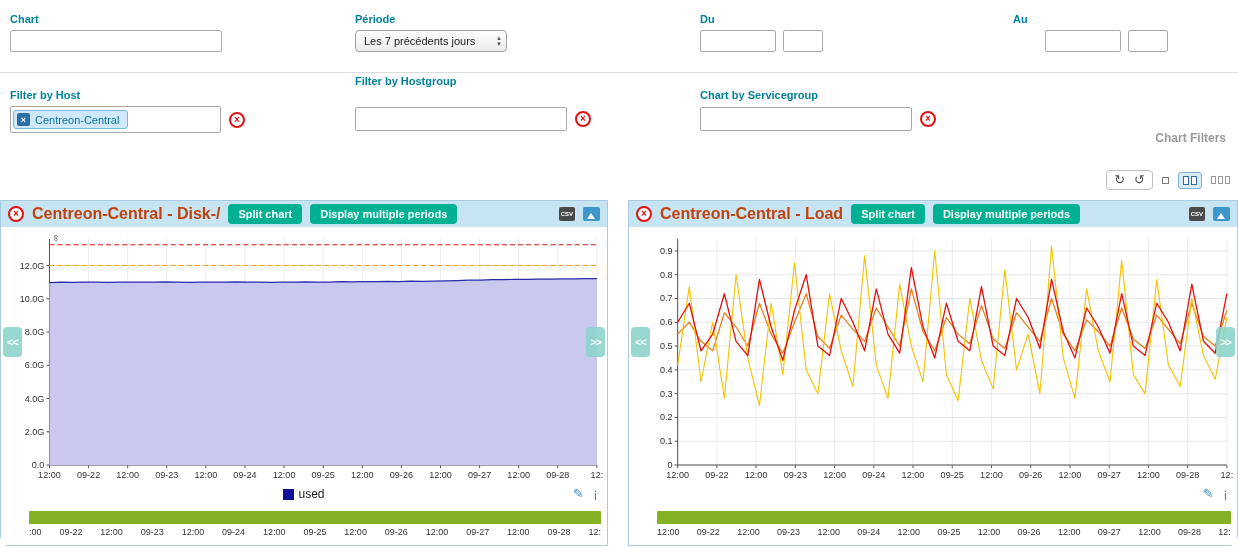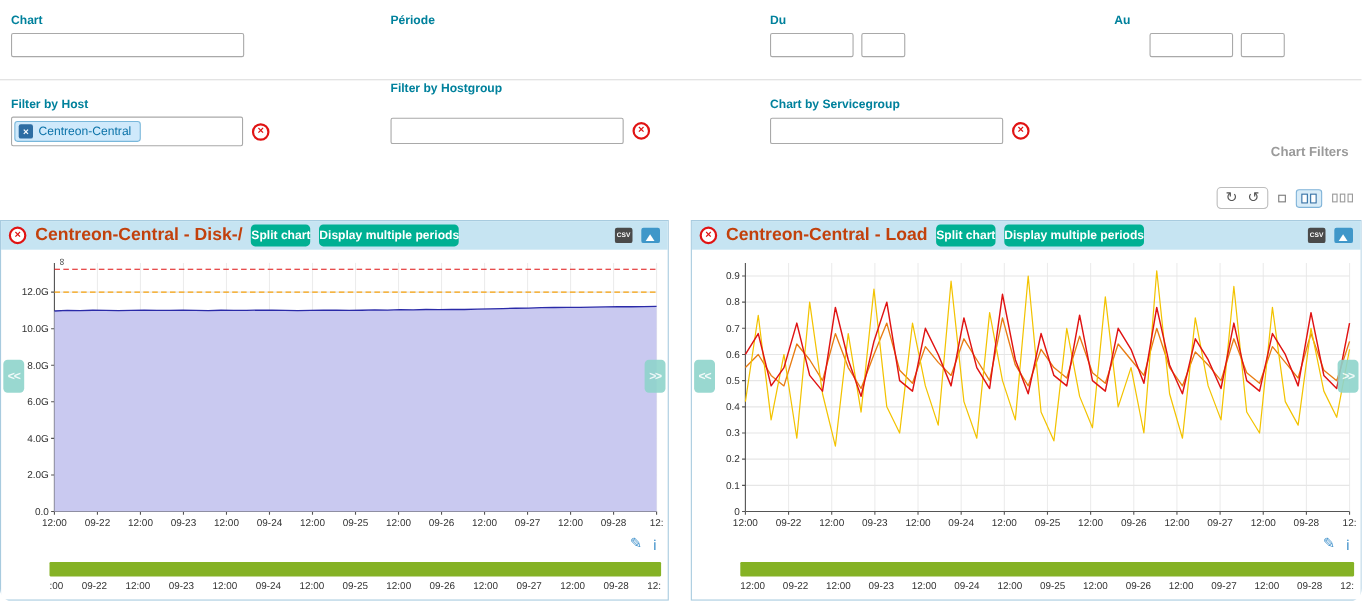--- a/index.html
+++ b/index.html
@@ -24,53 +24,60 @@
   .refresh-box { border: 1px solid #bdbdbd; border-radius: 4px; padding: 2px 7px; display: flex; gap: 9px; color: #555; font-size: 13px; line-height: 1.1; }
   .vs-single { width: 7px; height: 7px; border: 1px solid #7a7a7a; background: #fff; }
   .vs-two { display: flex; gap: 2px; padding: 3px 4px; border: 1px solid #7fb3d8; background: #d8ecf8; border-radius: 3px; }
   .vs-two i { display: block; width: 6px; height: 9px; border: 1px solid #2d6da3; background: #fff; }
   .vs-three { display: flex; gap: 2px; }
   .vs-three i { display: block; width: 5px; height: 8px; border: 1px solid #9a9a9a; background: #fff; }
 
   .panel { position: absolute; top: 200px; height: 346px; background: #fff; border: 1px solid #a8cbdf; }
   .panel-header { height: 26px; background: #c6e4f2; display: flex; align-items: center; gap: 8px; padding: 0 7px; }
   .panel-title { font-size: 16px; font-weight: bold; color: #c2410c; white-space: nowrap; }
-  .teal-btn { background: #00b093; border: none; border-radius: 4px; color: #fff; font-weight: bold; font-size: 11px; padding: 4px 0; font-family: "Liberation Sans", sans-serif; white-space: nowrap; }
+  .teal-btn { background: #00b093; border: none; border-radius: 4px; color: #fff; font-weight: bold; font-size: 11px; padding: 4px 10px; font-family: "Liberation Sans", sans-serif; white-space: nowrap; }
   .spacer { flex: 1; }
   .csv-icon { background: #4a4a4a; color: #fff; font-size: 6px; font-weight: bold; border-radius: 2px; padding: 4px 2px; line-height: 1; }
   .img-icon { width: 17px; height: 14px; background: #3f97c9; border-radius: 2px; position: relative; display: inline-block; }
   .img-icon .tri { position: absolute; bottom: 2px; left: 4px; width: 0; height: 0; border-left: 4px solid transparent; border-right: 4px solid transparent; border-bottom: 6px solid #fff; }
 
   .chart-wrap { position: relative; margin-top: 4px; }
   .chart-wrap svg { display: block; width: 100%; height: 252px; }
   svg text { font-family: "Liberation Sans", sans-serif; }
   .inf { position: absolute; left: 52px; top: 2px; font-size: 9px; color: #333; transform: rotate(90deg); }
   .nav { position: absolute; top: 38%; background: #8fd4cc; color: #f2fbf9; font-weight: bold; padding: 9px 4px; border-radius: 4px; font-size: 11px; opacity: .9; letter-spacing: -1px; }
   .nav.prev { left: 2px; }
   .nav.next { right: 2px; }
 
   .legend-row { position: relative; height: 22px; display: flex; align-items: center; }
   .legend { display: flex; gap: 16px; justify-content: center; flex: 1; font-size: 12px; color: #222; }
   .legend .item { display: inline-flex; align-items: center; gap: 4px; }
   .legend .sq { width: 11px; height: 11px; display: inline-block; }
   .mini-icons { position: absolute; right: 10px; top: 3px; display: flex; gap: 10px; color: #3b8ec9; font-size: 13px; }
 
-  .timeline { margin: 6px 6px 0 44px; }
+  .timeline { margin: 6px 6px 0 28px; }
   .tl-bar { height: 13px; background: #85b225; border-radius: 1px; }
   .tl-labels { display: flex; justify-content: space-between; font-size: 9px; color: #333; margin-top: 3px; }
 </style>
 </head>
 <body>
 
 <div class="page">
 
   <span class="f-label" style="left:10px;top:13px">Chart</span>
   <input class="t-input" style="left: 10px; top: 30px; width: 212px;">
 
   <span class="f-label" style="left:355px;top:13px">Période</span>
+  <div class="select-box" style="left:355px;top:30px;width:152px">
+    <span class="val">Les 7 précédents jours</span>
+    <span class="spin">
+        <span>▲</span>
+        <span>▼</span>
+      </span>
+  </div>
 
   <span class="f-label" style="left:700px;top:13px">Du</span>
   <input class="t-input" style="left: 700px; top: 30px; width: 76px;">
   <input class="t-input" style="left: 783px; top: 30px; width: 40px;">
 
   <span class="f-label" style="left:1013px;top:13px">Au</span>
   <input class="t-input" style="left: 1045px; top: 30px; width: 76px;">
   <input class="t-input" style="left: 1128px; top: 30px; width: 40px;">
 
   <hr class="divider">
@@ -196,20 +203,26 @@
           <line x1="48" y1="234" x2="590" y2="234" stroke="#555" stroke-width="1"></line>
           <path d="M48,234 L48,51.70441176470588 L59.53191489361702,51.205882352941174 L71.06382978723404,51.37205882352941 L82.59574468085106,51.03970588235294 L94.12765957446808,51.205882352941174 L105.65957446808511,51.37205882352941 L117.19148936170212,51.205882352941174 L128.72340425531917,51.03970588235294 L140.25531914893617,51.205882352941174 L151.7872340425532,51.205882352941174 L163.31914893617022,50.87352941176471 L174.85106382978722,51.205882352941174 L186.38297872340425,51.37205882352941 L197.91489361702128,51.03970588235294 L209.4468085106383,51.205882352941174 L220.9787234042553,51.205882352941174 L232.51063829787233,50.87352941176471 L244.04255319148936,51.03970588235294 L255.5744680851064,51.205882352941174 L267.10638297872345,51.37205882352941 L278.63829787234044,51.205882352941174 L290.17021276595744,51.03970588235294 L301.70212765957444,50.87352941176471 L313.2340425531915,51.205882352941174 L324.7659574468085,51.03970588235294 L336.29787234042556,50.70735294117647 L347.82978723404256,50.87352941176471 L359.36170212765956,50.54117647058823 L370.8936170212766,50.70735294117647 L382.4255319148936,50.37499999999997 L393.9574468085106,50.54117647058823 L405.48936170212767,50.20882352941174 L417.02127659574467,50.37499999999997 L428.5531914893617,50.04264705882353 L440.0851063829787,49.87647058823529 L451.6170212765957,49.544117647058826 L463.1489361702128,49.21176470588236 L474.6808510638298,49.0455882352941 L486.21276595744683,48.71323529411763 L497.74468085106383,48.54705882352939 L509.27659574468083,48.380882352941185 L520.8085106382979,48.380882352941185 L532.3404255319149,48.21470588235295 L543.8723404255319,48.04852941176471 L555.4042553191489,47.88235294117648 L566.936170212766,47.88235294117648 L578.468085106383,47.716176470588216 L590,47.54999999999998 L590,234 Z" fill="#c9c9f0" stroke="none"></path>
           <polyline points="48,51.70441176470588 59.53191489361702,51.205882352941174 71.06382978723404,51.37205882352941 82.59574468085106,51.03970588235294 94.12765957446808,51.205882352941174 105.65957446808511,51.37205882352941 117.19148936170212,51.205882352941174 128.72340425531917,51.03970588235294 140.25531914893617,51.205882352941174 151.7872340425532,51.205882352941174 163.31914893617022,50.87352941176471 174.85106382978722,51.205882352941174 186.38297872340425,51.37205882352941 197.91489361702128,51.03970588235294 209.4468085106383,51.205882352941174 220.9787234042553,51.205882352941174 232.51063829787233,50.87352941176471 244.04255319148936,51.03970588235294 255.5744680851064,51.205882352941174 267.10638297872345,51.37205882352941 278.63829787234044,51.205882352941174 290.17021276595744,51.03970588235294 301.70212765957444,50.87352941176471 313.2340425531915,51.205882352941174 324.7659574468085,51.03970588235294 336.29787234042556,50.70735294117647 347.82978723404256,50.87352941176471 359.36170212765956,50.54117647058823 370.8936170212766,50.70735294117647 382.4255319148936,50.37499999999997 393.9574468085106,50.54117647058823 405.48936170212767,50.20882352941174 417.02127659574467,50.37499999999997 428.5531914893617,50.04264705882353 440.0851063829787,49.87647058823529 451.6170212765957,49.544117647058826 463.1489361702128,49.21176470588236 474.6808510638298,49.0455882352941 486.21276595744683,48.71323529411763 497.74468085106383,48.54705882352939 509.27659574468083,48.380882352941185 520.8085106382979,48.380882352941185 532.3404255319149,48.21470588235295 543.8723404255319,48.04852941176471 555.4042553191489,47.88235294117648 566.936170212766,47.88235294117648 578.468085106383,47.716176470588216 590,47.54999999999998" fill="none" stroke="#2a2aa8" stroke-width="1.2" stroke-linejoin="round"></polyline>
           <line x1="48" y1="13.816176470588239" x2="590" y2="13.816176470588239" stroke="#e01313" stroke-width="1" stroke-dasharray="5 3"></line>
           <line x1="48" y1="34.58823529411765" x2="590" y2="34.58823529411765" stroke="#f7a10a" stroke-width="1" stroke-dasharray="5 3"></line>
         </svg>
       <span class="nav prev">&lt;&lt;</span>
       <span class="nav next">&gt;&gt;</span>
     </div>
     <div class="legend-row">
+      <div class="legend">
+          <span class="item">
+            <span class="sq" style="background: rgb(13, 13, 153);"></span>
+            <span>used</span>
+          </span>
+        </div>
       <span class="mini-icons">
         <span>✎</span>
         <span>ℹ</span>
       </span>
     </div>
     <div class="timeline">
       <div class="tl-bar"></div>
       <div class="tl-labels">
           <span>:00</span>
           <span>09-22</span>

